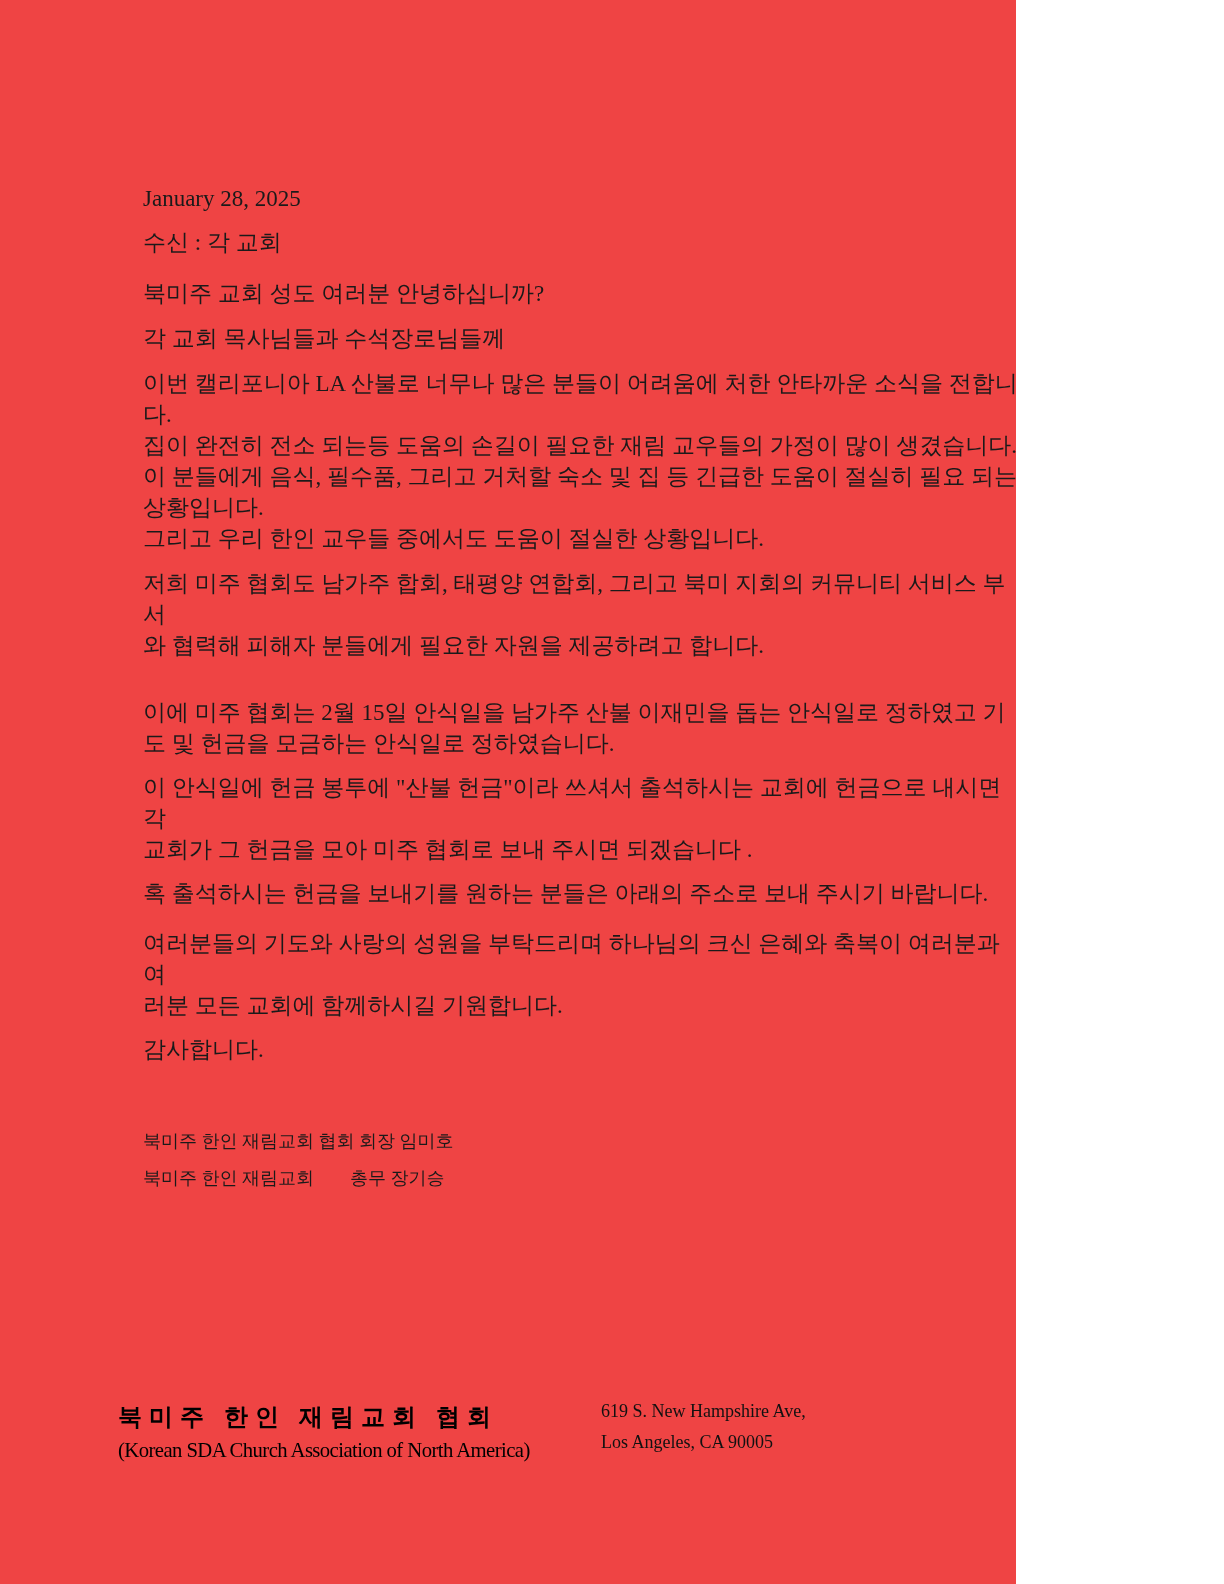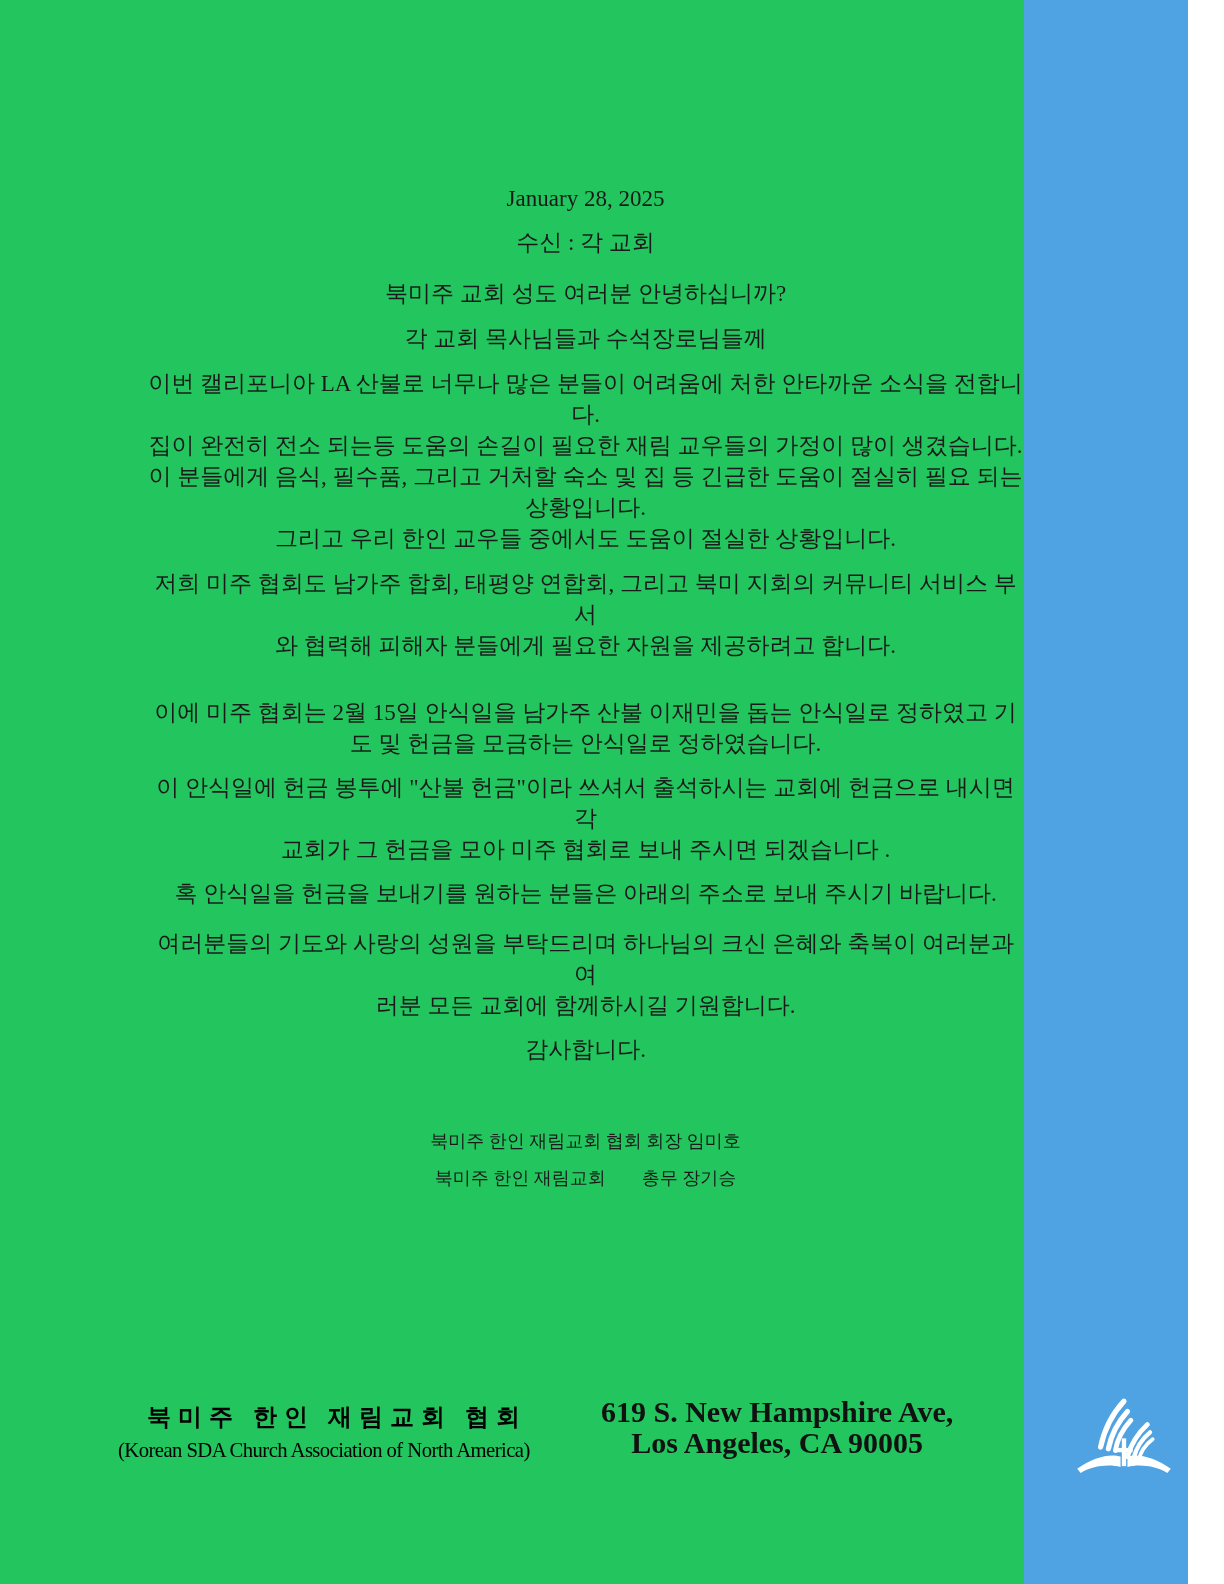--- a/index.html
+++ b/index.html
@@ -1,24 +1,23 @@
 <!DOCTYPE html>
 <html><head>
 <meta charset="utf-8">
 <style>
   html, body { margin: 0; padding: 0; background: #ffffff; }
   .page {
     position: relative;
-    width: 1188px;
+    width: 1016px;
     height: 1584px;
-    background: #22c55e;
+    background: #ef4444;
     overflow: hidden;
     font-family: "Liberation Serif", "DejaVu Serif", serif;
     color: #1a1a1a;
-    text-align: center;
   }
   .side-band {
     position: absolute;
     top: 0;
     left: 1024px;
     width: 200px;
     height: 1584px;
   }
   .logo-wrap {
     position: absolute;
@@ -77,25 +76,24 @@
     letter-spacing: -0.6px;
     transform: scaleX(0.94);
     transform-origin: left center;
     color: #000000;
     white-space: pre;
   }
   .footer-address {
     position: absolute;
     left: 601px;
     top: 1396px;
-    font-size: 30px;
+    font-size: 18px;
     line-height: 31px;
     white-space: pre-wrap;
     color: #111111;
-    font-weight: bold;
   }
 </style>
 </head>
 <body>
 
 <div class="page">
 
   <div class="side-band" style="background: rgb(79, 163, 227);"></div>
 
   <div class="letter">
@@ -108,21 +106,21 @@
 집이 완전히 전소 되는등 도움의 손길이 필요한 재림 교우들의 가정이 많이 생겼습니다.
 이 분들에게 음식, 필수품, 그리고 거처할 숙소 및 집 등 긴급한 도움이 절실히 필요 되는
 상황입니다.
 그리고 우리 한인 교우들 중에서도 도움이 절실한 상황입니다.</p>
     <p class="m-coop">저희 미주 협회도 남가주 합회, 태평양 연합회, 그리고 북미 지회의 커뮤니티 서비스 부서
 와 협력해 피해자 분들에게 필요한 자원을 제공하려고 합니다.</p>
     <p class="m-sabbath">이에 미주 협회는 2월 15일 안식일을 남가주 산불 이재민을 돕는 안식일로 정하였고 기
 도 및 헌금을 모금하는 안식일로 정하였습니다.</p>
     <p class="m-offering">이 안식일에 헌금 봉투에 "산불 헌금"이라 쓰셔서 출석하시는 교회에 헌금으로 내시면 각
 교회가 그 헌금을 모아 미주 협회로 보내 주시면 되겠습니다 .</p>
-    <p class="m-individual">혹 안식일을 헌금을 보내기를 원하는 분들은 아래의 주소로 보내 주시기 바랍니다.</p>
+    <p class="m-individual">혹 출석하시는 헌금을 보내기를 원하는 분들은 아래의 주소로 보내 주시기 바랍니다.</p>
     <p class="m-blessing">여러분들의 기도와 사랑의 성원을 부탁드리며 하나님의 크신 은혜와 축복이 여러분과 여
 러분 모든 교회에 함께하시길 기원합니다.</p>
     <p class="m-thanks">감사합니다.</p>
     <p class="signature">북미주 한인 재림교회 협회 회장 임미호
 북미주 한인 재림교회        총무 장기승</p>
   </div>
 
   <div class="footer-org">
     <div class="footer-org-kr">북미주 한인 재림교회 협회</div>
     <div class="footer-org-en">(Korean SDA Church Association of North America)</div>

